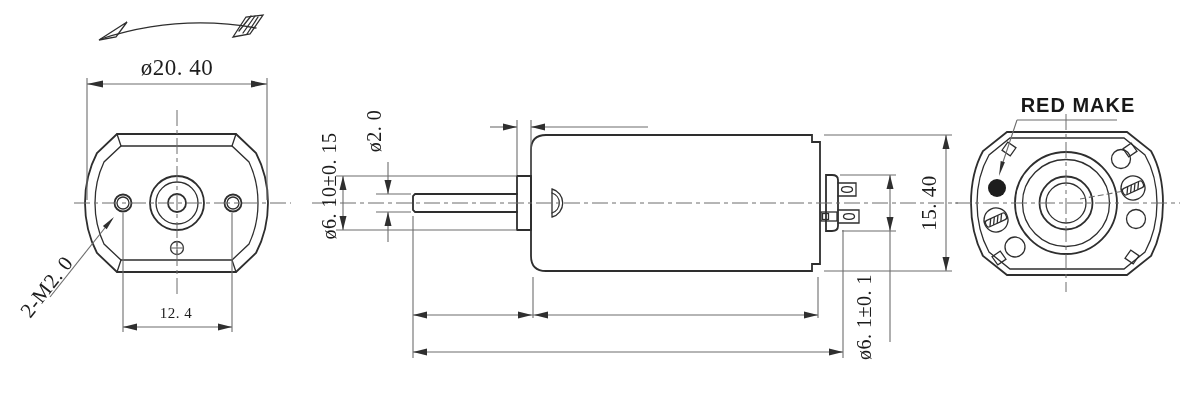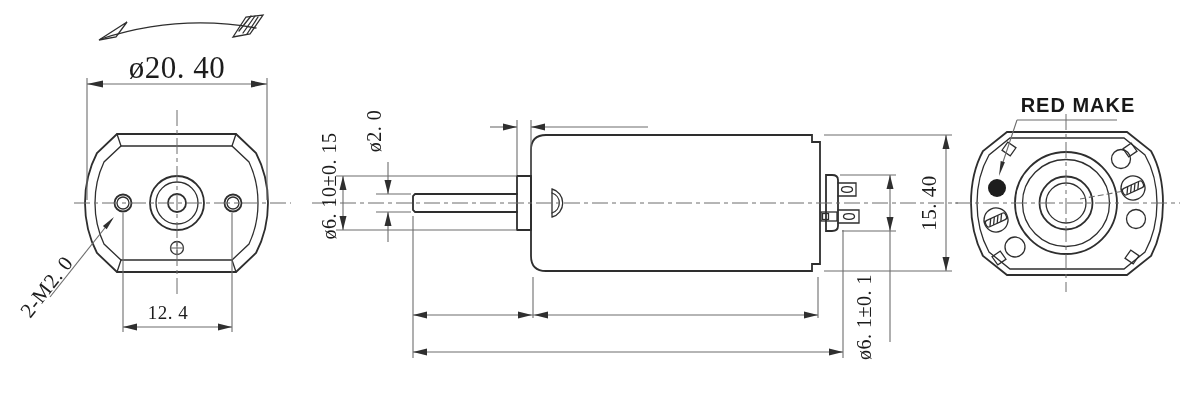--- a/index.html
+++ b/index.html
@@ -184,23 +184,23 @@
     <line class="dim" x1="1080" y1="199" x2="1124" y2="191" stroke-dasharray="6 3"></line>
   </g>
   <g>
     <circle cx="997" cy="188" r="9" fill="#1d1d1d"></circle>
     <line class="dim" x1="1017" y1="120" x2="1117" y2="120"></line>
     <line class="dim" x1="1017" y1="120" x2="1001" y2="168"></line>
     <polygon class="arrow" points="999,176 1004.9,162.2 1000.7,161"></polygon>
   </g>
 </svg>
 
-<div class="dim-text" style="left:177px;top:68px;font-size:31px;">ø20. 40</div>
-
-<div class="dim-text" style="left:168px;top:313px;font-size:19px;">12. 4</div>
+<div class="dim-text" style="left:177px;top:68px;font-size:23px;">ø20. 40</div>
+
+<div class="dim-text" style="left:176px;top:313px;font-size:15px;">12. 4</div>
 
 <div class="dim-text" style="left:47px;top:287px;transform:translate(-50%,-50%) rotate(-52deg);">2-M2. 0</div>
 
 <div class="dim-text rot" style="left:329px;top:186px;font-size:20px;">ø6. 10±0. 15</div>
 
 <div class="dim-text rot" style="left:374px;top:131px;font-size:20px;">ø2. 0</div>
 
 
 <div class="dim-text rot" style="left:929px;top:203px;">15. 40</div>
 

